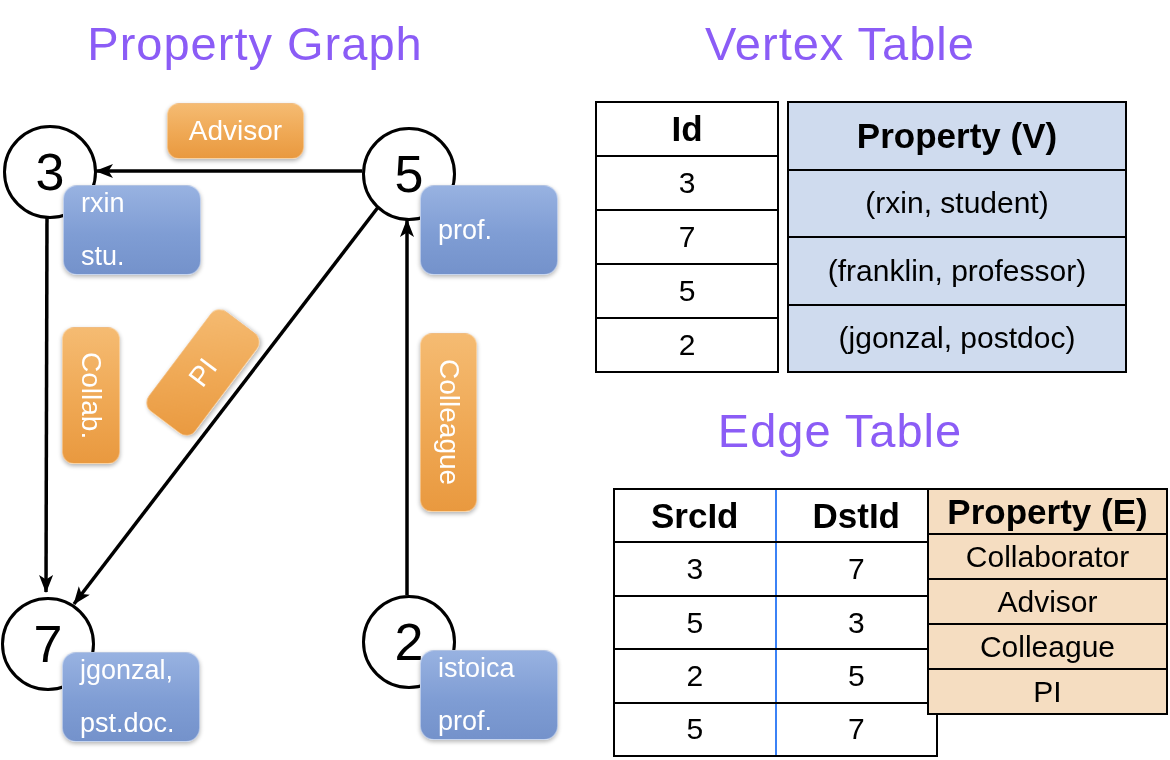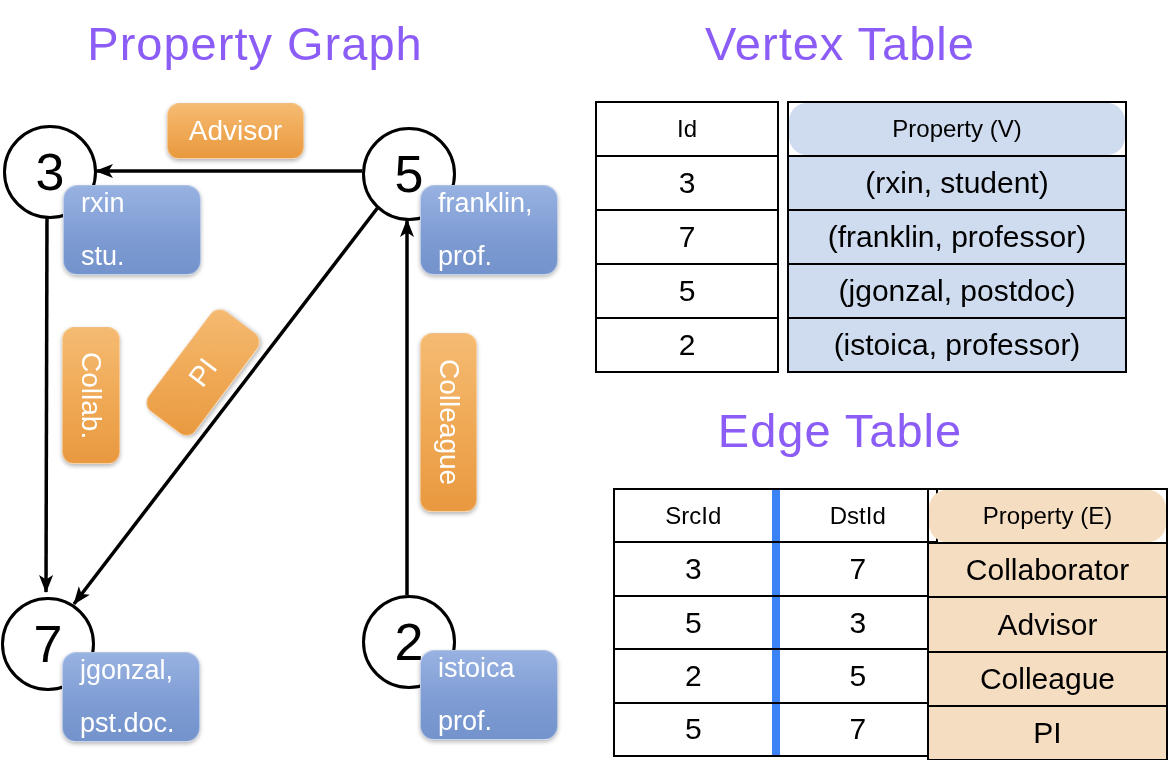--- a/index.html
+++ b/index.html
@@ -50,31 +50,31 @@
 
   
   #edges{position:absolute;left:0;top:0;z-index:1;}
 
   
   .tblock{position:absolute;border:2.5px solid #000;box-sizing:border-box;
           display:flex;flex-direction:column;}
   .trow{flex:1;display:flex;align-items:center;justify-content:center;
         font-size:30px;font-weight:300;}
   .trow + .trow{border-top:2px solid #000;}
-  .thead{font-weight:normal;font-size:24px;border-radius:18px;}
+  .thead{font-weight:bold;font-size:35px;}
   .trow.split{padding:0;}
   .trow.split > div{flex:1;height:100%;display:flex;align-items:center;justify-content:center;}
-  .trow.split > div + div{border-left:8px solid #3b82f6;}
+  .trow.split > div + div{border-left:2px solid #3b82f6;}
   .bluefill{background:#cfdbee;}
   .tanfill{background:#f5ddc1;}
 
   #vt-id{left:595px;top:101px;width:184px;height:272px;background:#fff;}
   #vt-prop{left:787px;top:101px;width:340px;height:272px;}
   #et-ids{left:593px;top:488px;width:325px;height:269px;background:#fff;margin-left:20px;}
-  #et-prop{left:927px;top:488px;width:241px;height:273px;}
+  #et-prop{left:927px;top:488px;width:241px;height:227px;}
 </style>
 </head>
 <body>
 
 <div id="stage">
 
   <div class="big-title" id="t-graph">Property Graph</div>
 
   <svg id="edges" width="585" height="760">
     <defs>
@@ -99,21 +99,20 @@
   </div>
   <div class="gnode" id="n2">
     <span>2</span>
   </div>
 
   <div class="vprop" id="p3">
     <div>rxin</div>
     <div>stu.</div>
   </div>
   <div class="vprop" id="p5">
-    <div>franklin,</div>
     <div>prof.</div>
   </div>
   <div class="vprop" id="p7">
     <div>jgonzal,</div>
     <div>pst.doc.</div>
   </div>
   <div class="vprop" id="p2">
     <div>istoica</div>
     <div>prof.</div>
   </div>
@@ -131,21 +130,20 @@
     <div class="trow">7</div>
     <div class="trow">5</div>
     <div class="trow">2</div>
   </div>
 
   <div class="tblock" id="vt-prop">
     <div class="trow thead bluefill">Property (V)</div>
     <div class="trow bluefill">(rxin, student)</div>
     <div class="trow bluefill">(franklin, professor)</div>
     <div class="trow bluefill">(jgonzal, postdoc)</div>
-    <div class="trow bluefill">(istoica, professor)</div>
   </div>
 
   <div class="big-title" id="t-edge">Edge Table</div>
 
   <div class="tblock" id="et-ids">
     <div class="trow split thead">
       <div>SrcId</div>
       <div>DstId</div>
     </div>
     <div class="trow split">

